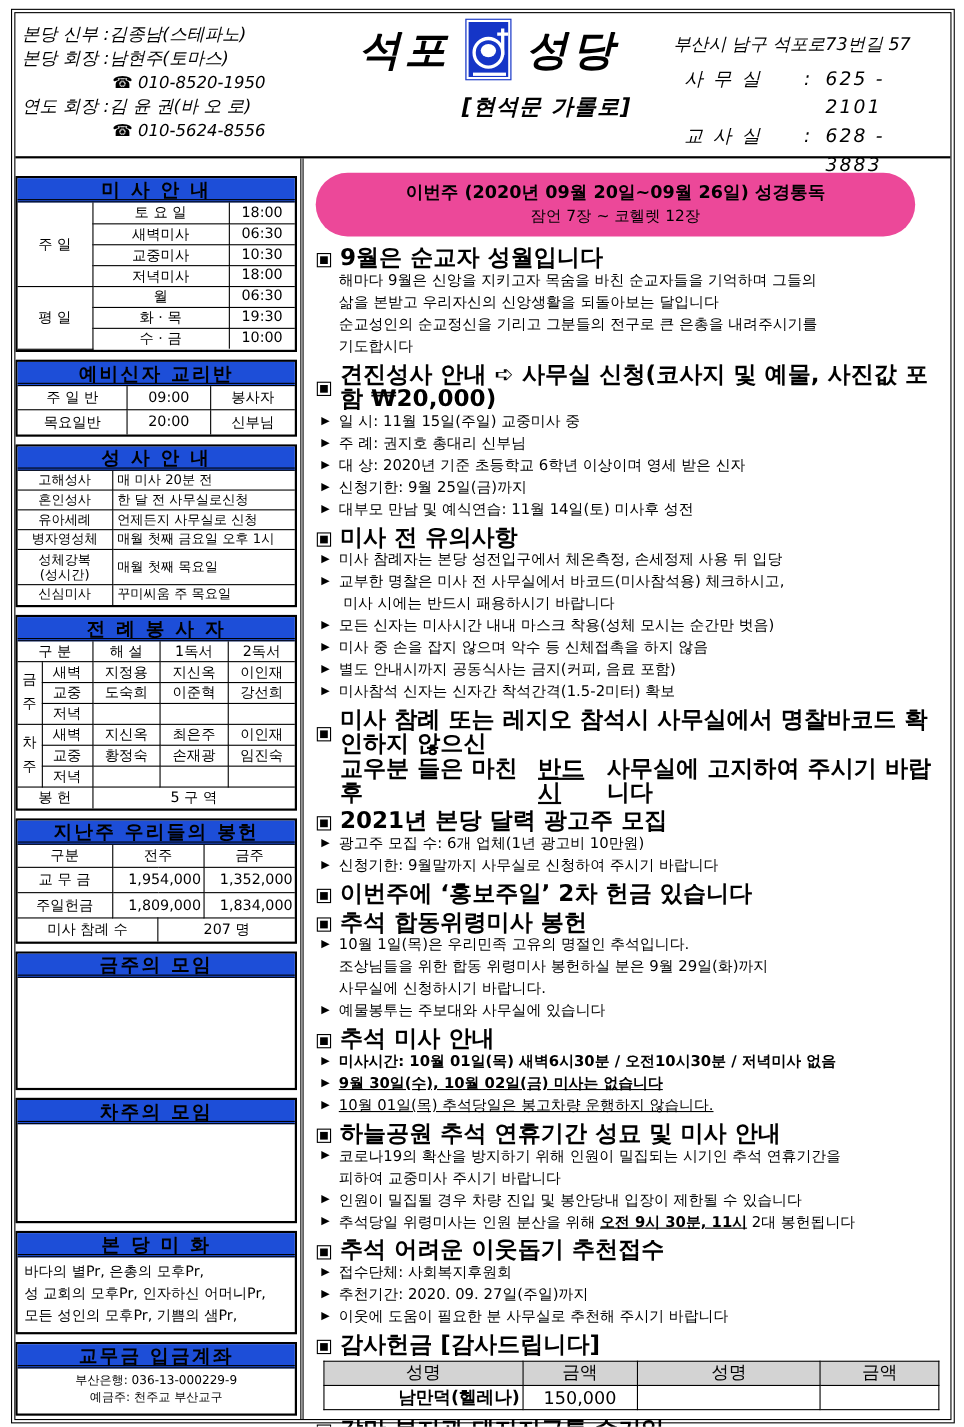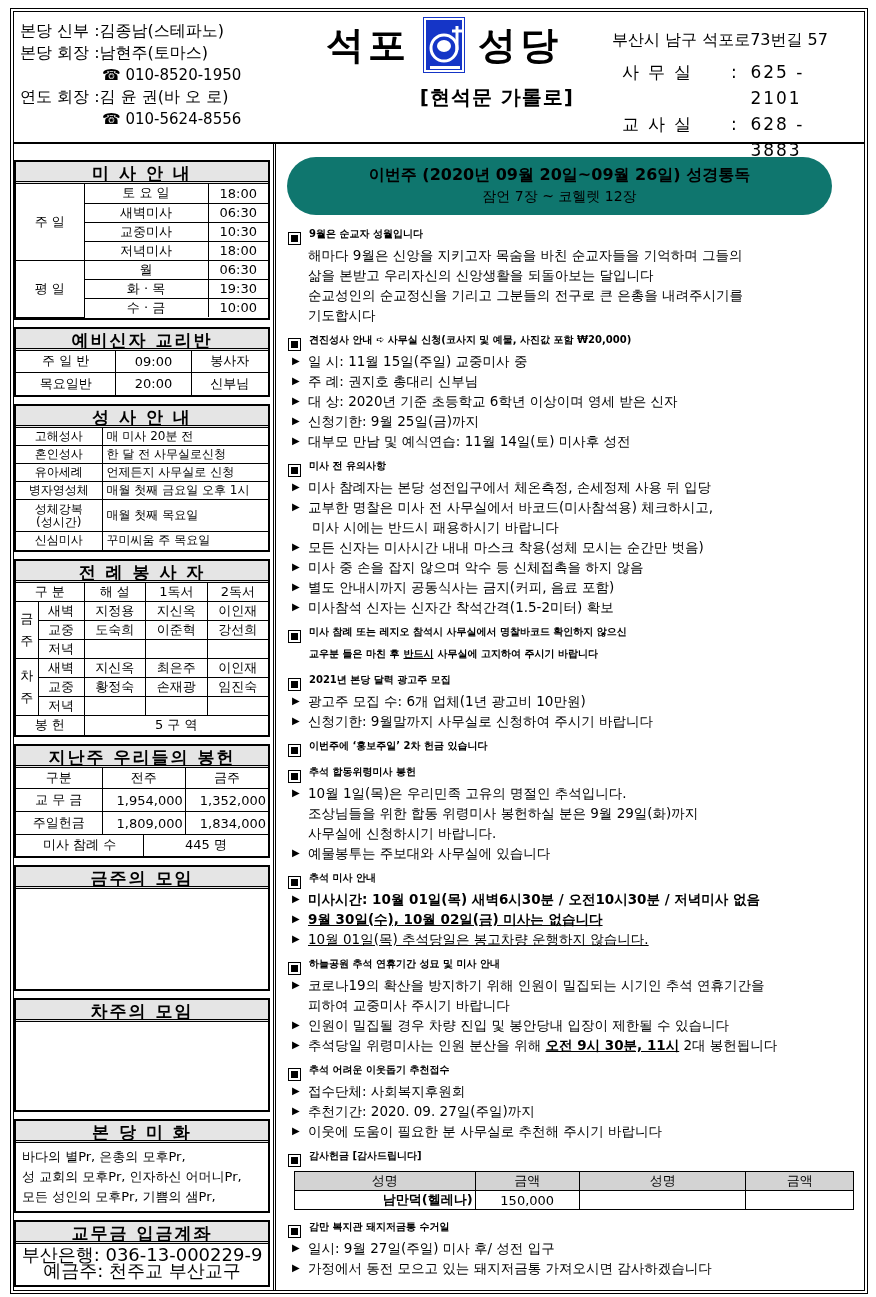--- a/index.html
+++ b/index.html
@@ -2,72 +2,72 @@
 <html><head>
 <meta charset="utf-8">
 <style>
   * { box-sizing: border-box; margin: 0; padding: 0; }
   html, body { width: 876px; height: 1297px; background: #fff; }
   body { font-family: "DejaVu Sans", "Liberation Sans", sans-serif; color: #000; position: relative; overflow: hidden; font-size: 13px; }
 
   .frame { position: absolute; left: 10px; top: 8px; width: 858px; height: 1286px; border: 3px double #000; border-width: 4px; border-style: double; }
 
   
-  .header { position: absolute; left: 14px; top: 12px; width: 850px; height: 132px; border-bottom: 2px solid #000; }
+  .header { position: absolute; left: 14px; top: 12px; width: 850px; height: 132px; border-bottom: 2px solid #000; font-style: italic; }
   .hdr-left { position: absolute; left: 6px; top: 8px; width: 290px; font-size: 16px; line-height: 22px; }
   .hdr-left .row { white-space: nowrap; }
   .hdr-left .phone { padding-left: 82px; font-size: 15px; }
   .hdr-center { position: absolute; left: 300px; top: 6px; width: 260px; text-align: right; }
   .title-line { display: flex; justify-content: center; align-items: center; gap: 14px; font-size: 38px; font-weight: bold; letter-spacing: 4px; }
   .logo { width: 40px; height: 54px; background: #1535c7; border: 2px solid #fff; outline: 1px solid #1535c7; position: relative; display: inline-block; }
   .logo svg { position: absolute; left: 0; top: 0; }
   .subtitle { margin-top: 12px; font-size: 20px; font-weight: bold; letter-spacing: 1px; }
   .hdr-right { position: absolute; left: 598px; top: 18px; width: 250px; font-size: 15px; }
   .addr { font-size: 16px; margin-bottom: 8px; }
   .tel-row { display: flex; font-size: 17px; line-height: 26px; letter-spacing: 1px; padding-left: 10px; }
   .tel-row .lbl { width: 110px; letter-spacing: 9px; }
   .tel-row .num { letter-spacing: 2px; }
 
   
   .vdiv { position: absolute; left: 273px; top: 144px; width: 3px; height: 1146px; border-left: 1px solid #000; border-right: 1px solid #000; }
 
   
   .lcol { position: absolute; left: 14px; top: 160px; width: 256px; }
   .box { border: 2px solid #000; margin-bottom: 7px; background: #fff; }
-  .box-title { background: #e5e5e5; text-align: center; font-weight: bold; font-size: 17px; height: 22px; line-height: 22px; border-bottom: 3px double #000; letter-spacing: 2px; }
+  .box-title { background: #1d4ed8; text-align: center; font-weight: bold; font-size: 17px; height: 22px; line-height: 22px; border-bottom: 3px double #000; letter-spacing: 2px; }
   table { border-collapse: collapse; width: 100%; }
   td { border: 1px solid #000; text-align: center; font-size: 13px; height: 19px; padding: 0 2px; }
   .box table tr:first-child td { border-top: none; }
   .box table td:first-child { border-left: none; }
   .box table td:last-child { border-right: none; }
   .box table tr:last-child td { border-bottom: none; }
   .seongsa td { font-size: 12px; height: 18px; }
   .seongsa td.v { text-align: left; padding-left: 4px; }
   .empty-body { height: 100px; }
   .empty-body.b2 { height: 88px; }
   .mihwa-body { font-size: 13px; line-height: 20px; padding: 4px 6px; height: 68px; }
-  .acct-body { text-align: center; font-size: 18px; line-height: 16px; padding: 3px 0 6px; }
+  .acct-body { text-align: center; font-size: 11px; line-height: 16px; padding: 3px 0 6px; }
 
   
   .rcol { position: absolute; left: 284px; top: 157px; width: 580px; }
-  .banner { margin-left: 3px; width: 545px; height: 58px; background: #0f766e; border-radius: 29px; text-align: center; padding-top: 8px; }
+  .banner { margin-left: 3px; width: 545px; height: 58px; background: #ec4899; border-radius: 29px; text-align: center; padding-top: 8px; }
   .banner .l1 { font-size: 16px; font-weight: bold; }
   .banner .l2 { font-size: 14px; font-weight: normal; margin-top: 2px; }
   .sec { margin-top: 4px; }
-  .sec-h { font-size: 10px; font-weight: bold; line-height: 22px; display: flex; align-items: flex-end; }
+  .sec-h { font-size: 21px; font-weight: bold; line-height: 22px; display: flex; align-items: center; }
   .sq { display: inline-block; width: 13px; height: 13px; border: 1px solid #000; margin: 5px 8px 0 4px; position: relative; flex: none; }
   .sq::after { content: ""; position: absolute; left: 2px; top: 2px; width: 7px; height: 7px; background: #000; }
   .para { padding-left: 24px; font-size: 13.5px; line-height: 20px; }
   .bul { display: flex; font-size: 13.5px; line-height: 20px; padding-left: 8px; }
   .bul .tri { width: 16px; flex: none; font-size: 10px; line-height: 20px; }
   .bul.bold { font-weight: bold; }
   .cont { padding-left: 24px; font-size: 13.5px; line-height: 20px; }
   u { }
   .thanks { margin: 4px 0 0 10px; width: 560px; border: 1px solid #000; }
-  .thanks td { font-size: 13px; height: 18px; }
+  .thanks td { font-size: 16px; height: 18px; }
   .thanks tr.th td { background: #d3d3d3; }
   .thanks td.nm { text-align: right; padding-left: 16px; font-weight: bold; }
 </style>
 </head>
 <body>
 
 <div class="frame"></div>
 
 <div class="header">
   <div class="hdr-left">
@@ -278,21 +278,21 @@
             <td colspan="2" style="text-align:right">1,954,000</td>
             <td style="text-align:right">1,352,000</td>
           </tr>
       <tr>
             <td style="height:23px">주일헌금</td>
             <td colspan="2" style="text-align:right">1,809,000</td>
             <td style="text-align:right">1,834,000</td>
           </tr>
       <tr>
             <td colspan="2" style="height:21px">미사 참례 수</td>
-            <td colspan="2">445 명</td>
+            <td colspan="2">207 명</td>
           </tr>
     </tbody>
       </table>
   </div>
 
   <div class="box">
     <div class="box-title">금주의 모임</div>
     <div class="empty-body"></div>
   </div>
 

